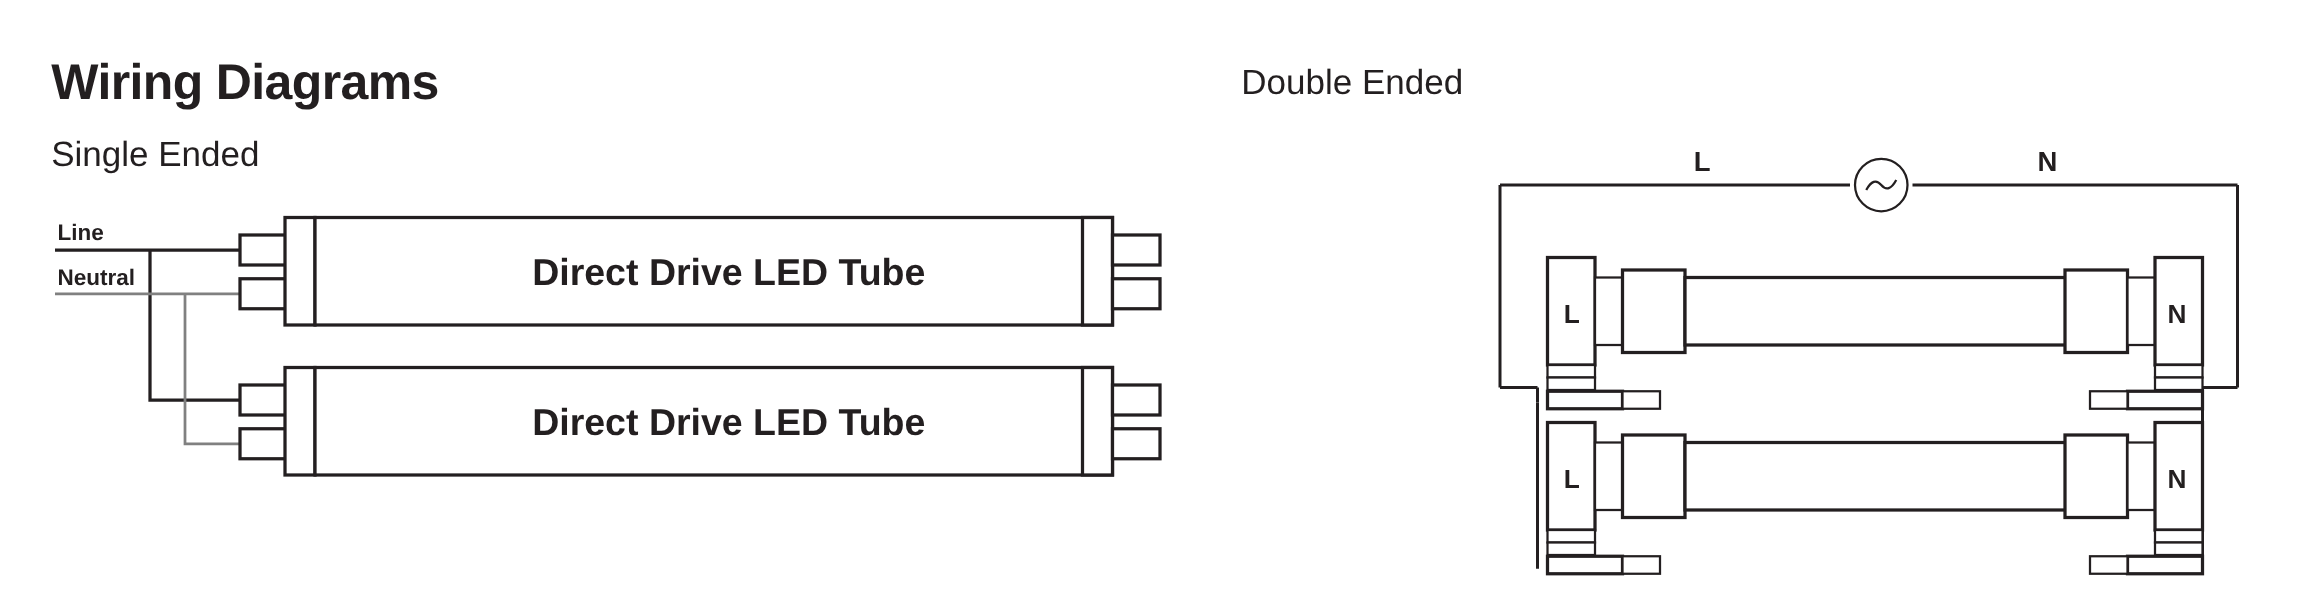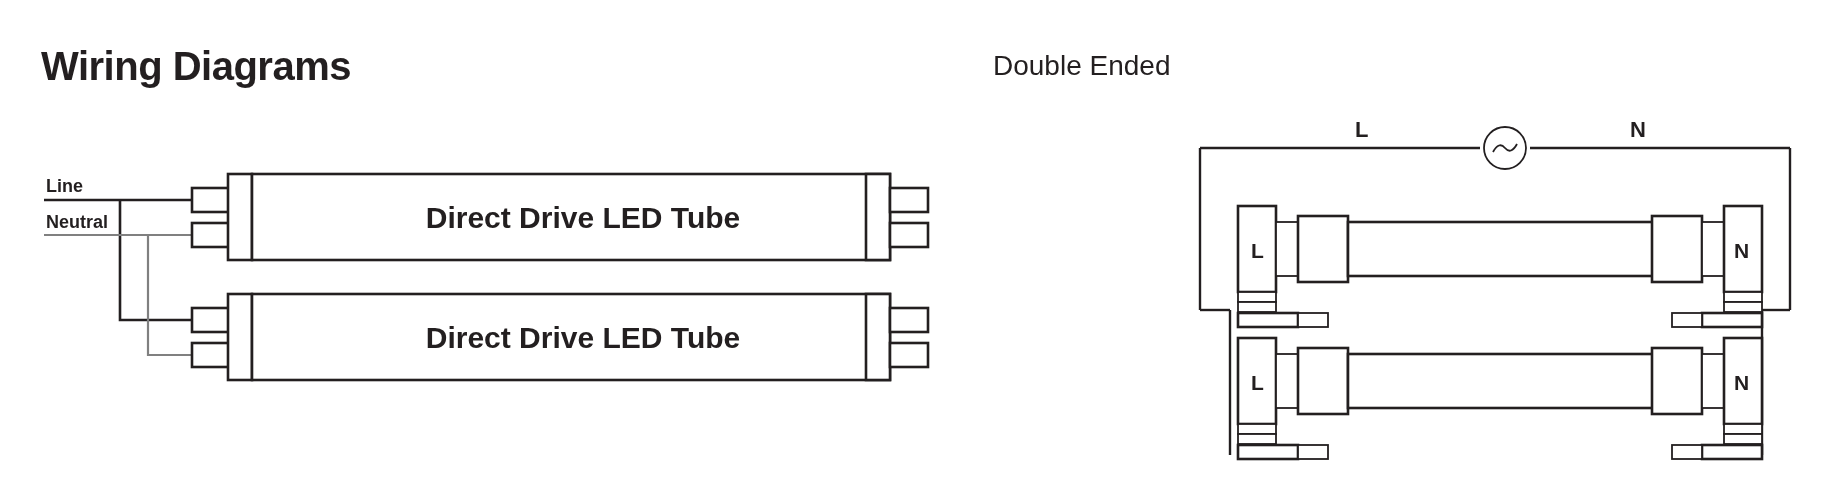--- a/index.html
+++ b/index.html
@@ -20,20 +20,21 @@
   .thin{stroke:#231f20;stroke-width:1.8;fill:none;}
   .thin-fill{stroke:#231f20;stroke-width:1.8;fill:#ffffff;}
   .frame{stroke:#231f20;stroke-width:2.4;fill:none;}
 </style>
 </head>
 <body>
 
 <div id="root">
 
   <div class="txt" id="title">Wiring Diagrams</div>
+  <div class="txt" id="sub-single">Single Ended</div>
   <div class="txt" id="sub-double">Double Ended</div>
 
   <svg viewBox="0 0 1838 478">
 
     <g>
       <path class="wire-dark" d="M44,200 H192"></path>
 
       <path class="wire-dark" d="M120,200 V320 H192"></path>
     </g>
 

